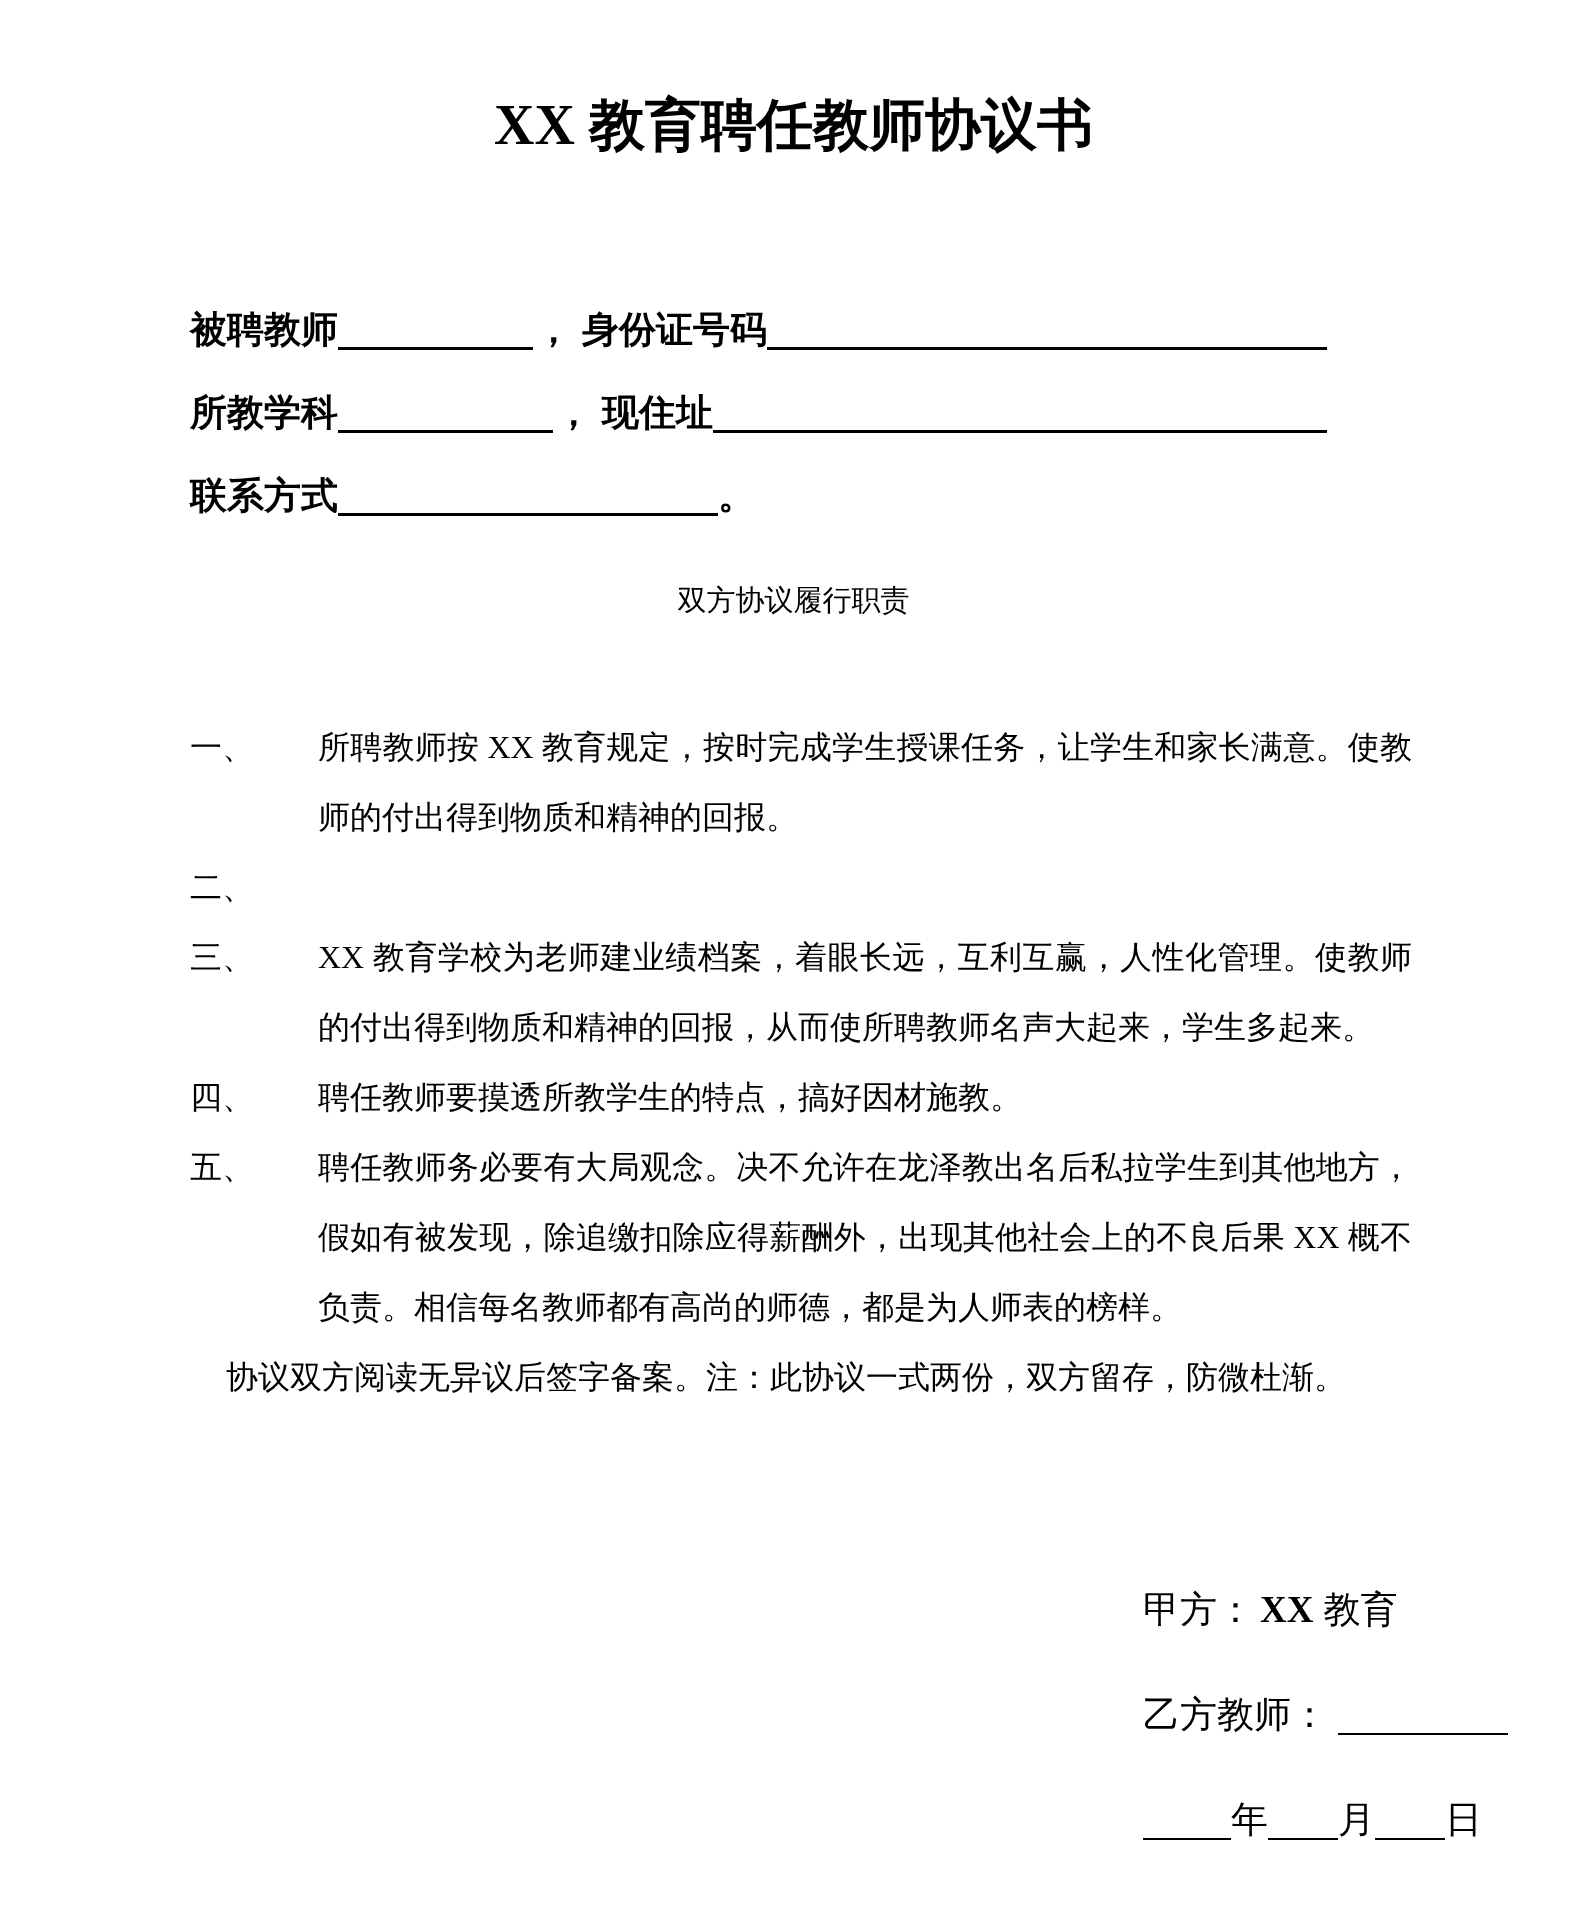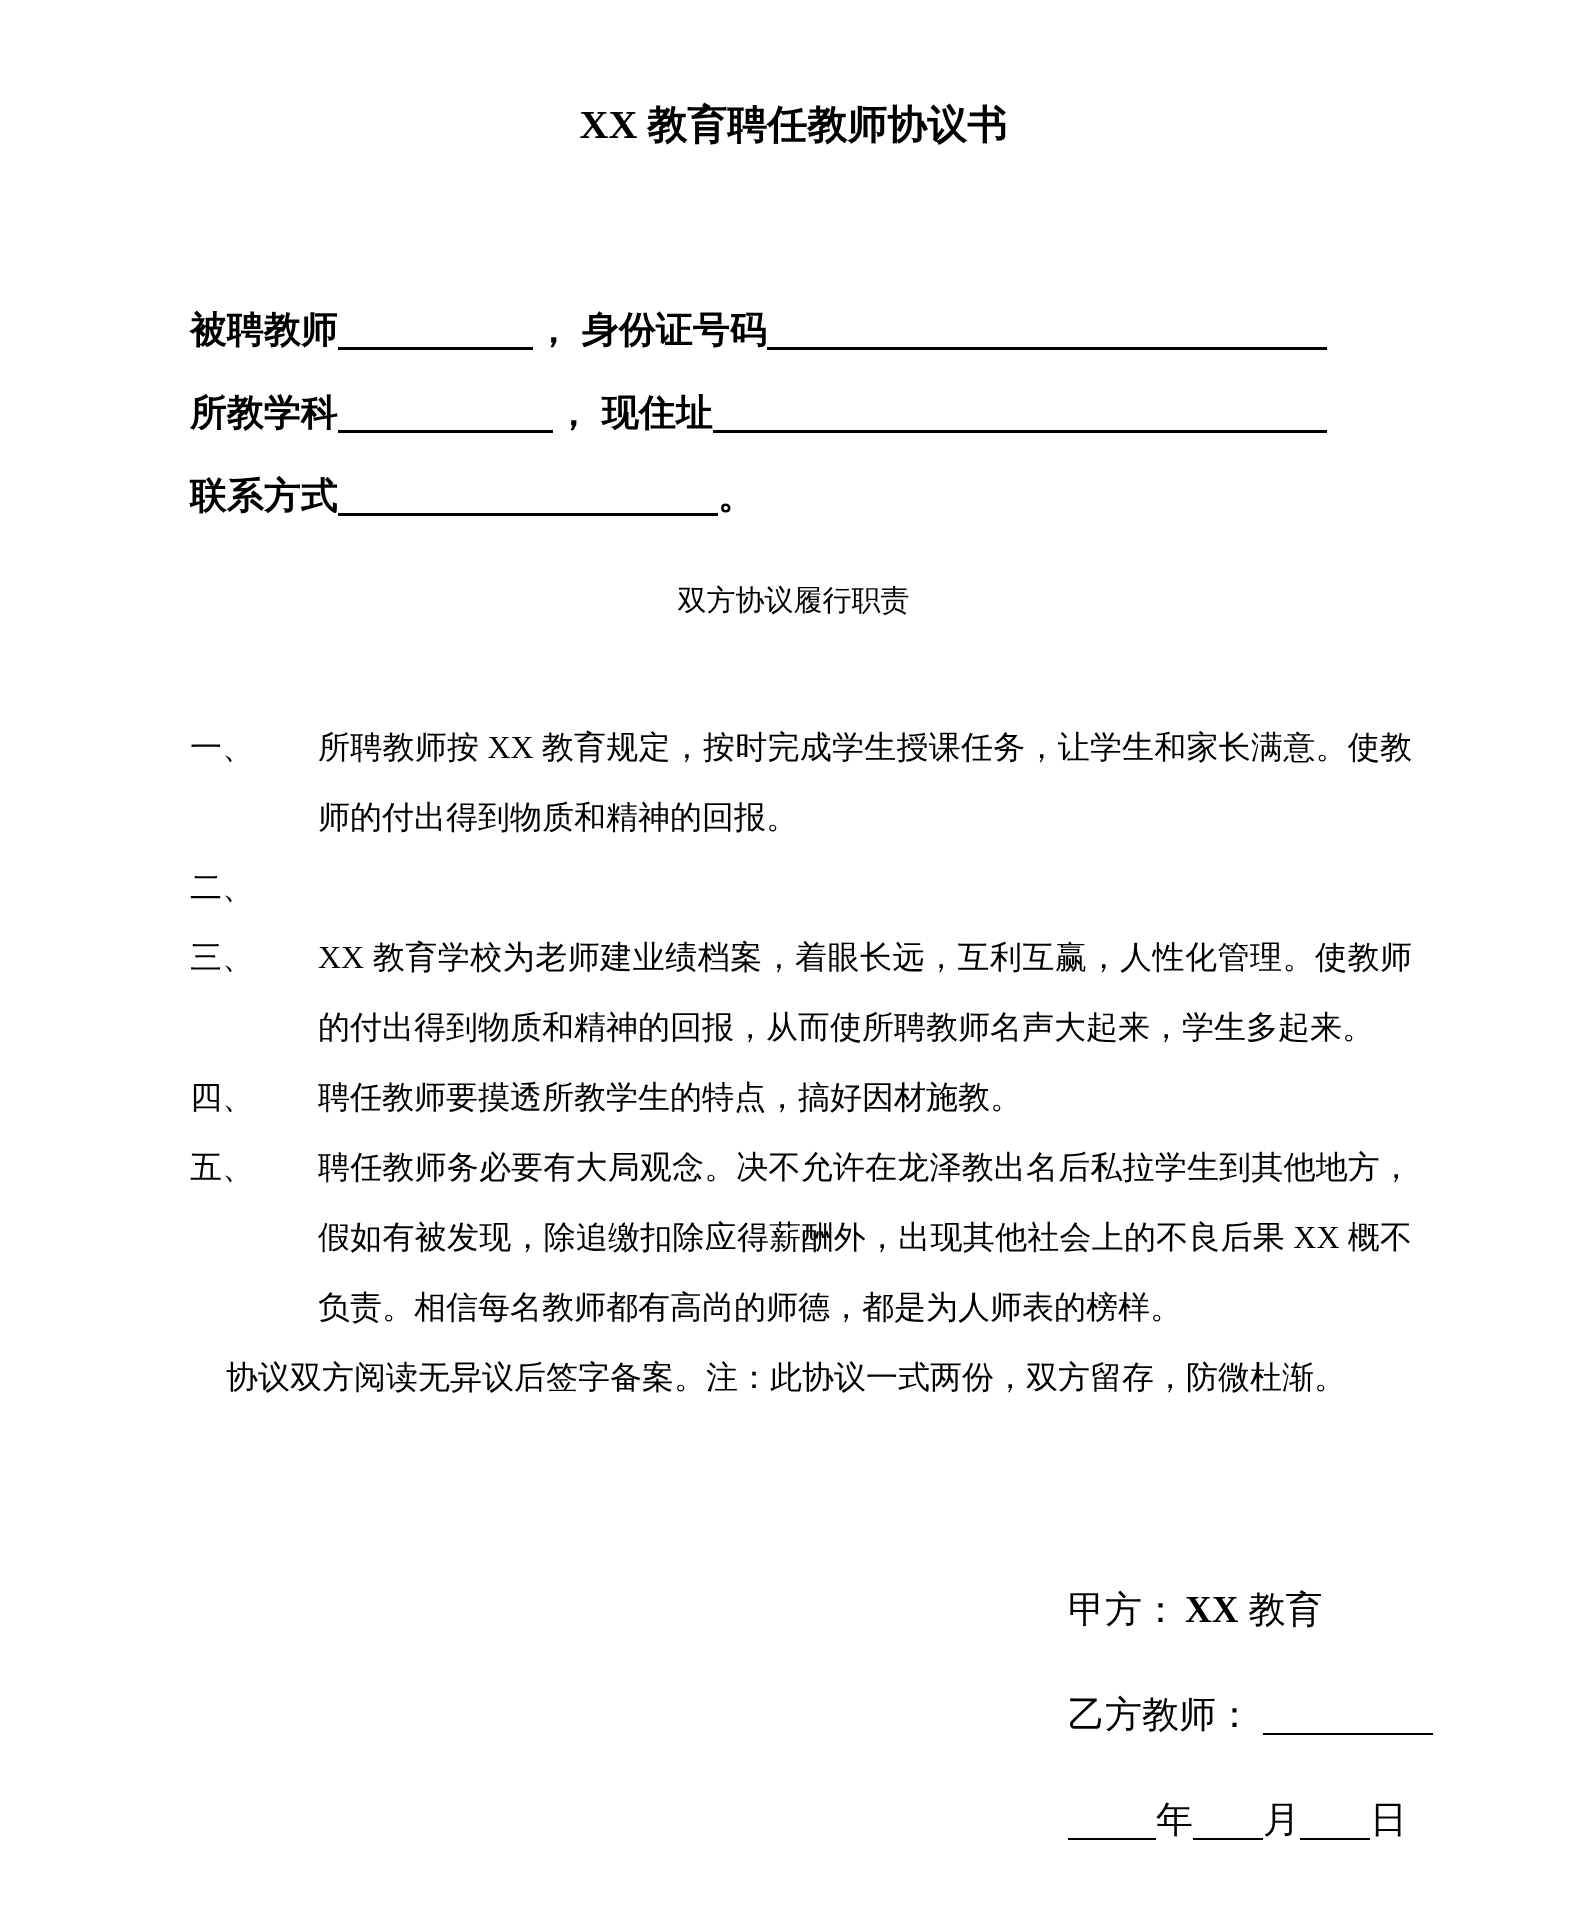--- a/index.html
+++ b/index.html
@@ -7,21 +7,21 @@
     position:relative;
     width:1587px;height:1925px;
     background:#ffffff;
     color:#000;
     font-family:"Liberation Serif","DejaVu Serif",serif;
     overflow:hidden;
   }
   .doc-title{
     position:absolute;top:85px;left:0;width:100%;
     text-align:center;
-    font-size:40px;font-weight:bold;line-height:80px;
+    font-size:56px;font-weight:bold;line-height:80px;
     white-space:nowrap;
   }
   .form-block{
     position:absolute;left:190px;top:288px;width:1250px;
     font-size:37px;font-weight:bold;
   }
   .form-line{height:83px;line-height:83px;white-space:nowrap;}
   .blank{
     display:inline-block;height:0;
     border-bottom:3px solid #000;
@@ -39,21 +39,21 @@
     font-size:32px;line-height:70px;
   }
   .clause{display:flex;align-items:flex-start;}
   .clause .num{flex:0 0 128px;width:128px;}
   .clause .txt{flex:1 1 auto;text-align:justify;}
   .closing{
     margin:0 0 0 36px;
     text-align:left;
   }
   .signature{
-    position:absolute;left:1068px;top:1585px;width:420px;
+    position:absolute;left:1143px;top:1585px;width:420px;
     font-size:37px;
   }
   .sig-line{height:50px;line-height:50px;margin-bottom:55px;white-space:nowrap;}
   .sig-blank{
     display:inline-block;height:0;
     border-bottom:2px solid #000;
     vertical-align:-8px;
   }
   .bold{font-weight:bold;}
   .pa-suffix{margin-left:10px;}

